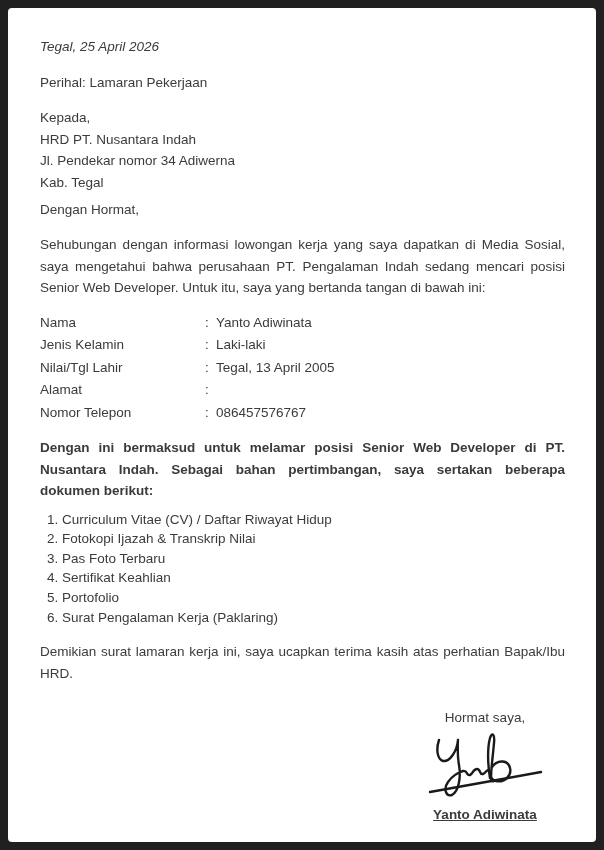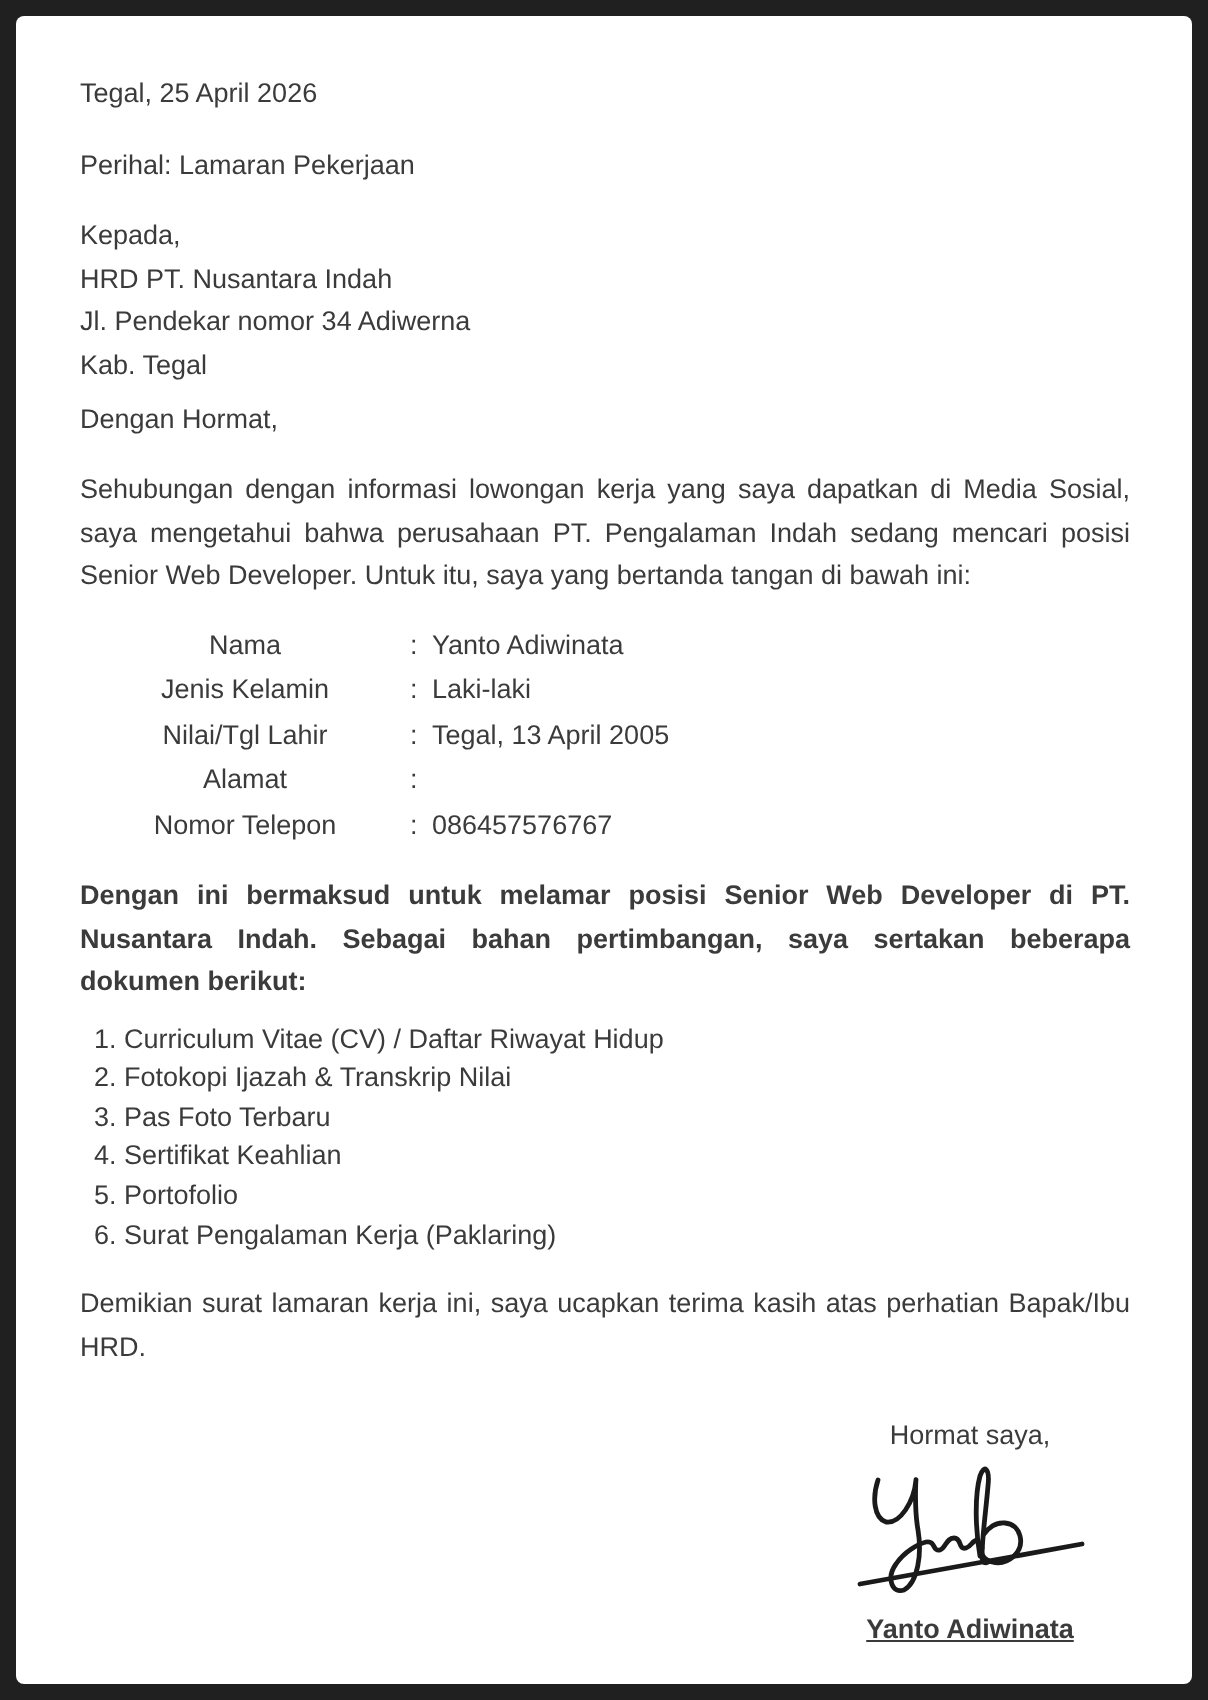--- a/index.html
+++ b/index.html
@@ -14,31 +14,31 @@
     left: 8px; top: 8px;
     width: 588px; height: 834px;
     background: #ffffff;
     border-radius: 4px;
     box-sizing: border-box;
     padding: 28px 31px 0 32px;
     font-size: 13.5px;
     line-height: 21.5px;
     color: #3b3b3b;
   }
-  .date-line    { margin: 0 0 14.5px; }
+  .date-line    { margin: 0 0 14.5px; font-style: italic; }
   .subject-line { margin: 0 0 13.5px; }
   .recipient    { margin: 0 0 6px; }
   .recipient div { line-height: 21.5px; }
   .greeting     { margin: 0 0 13.5px; }
   .para         { margin: 0 0 13.5px; text-align: justify; }
   .para.tight-after { margin-bottom: 8px; font-weight: bold; }
 
   .data-table   { margin: 0 0 13px; }
   .data-row     { display: flex; line-height: 22.4px; }
-  .data-label   { width: 165px; flex: none; text-align: center; }
+  .data-label   { width: 165px; flex: none; }
   .data-colon   { width: 11px; flex: none; }
   .data-value   { flex: 1; }
 
   ol.attachments { margin: 6px 0 14.4px; padding-left: 22px; }
   ol.attachments li { line-height: 19.6px; }
 
   .closing-para { margin: 0 0 22.5px; text-align: justify; }
 
   .sig-block    { width: 160px; margin-left: auto; text-align: center; }
   .sig-closing  { line-height: 21.5px; text-align: center; }

